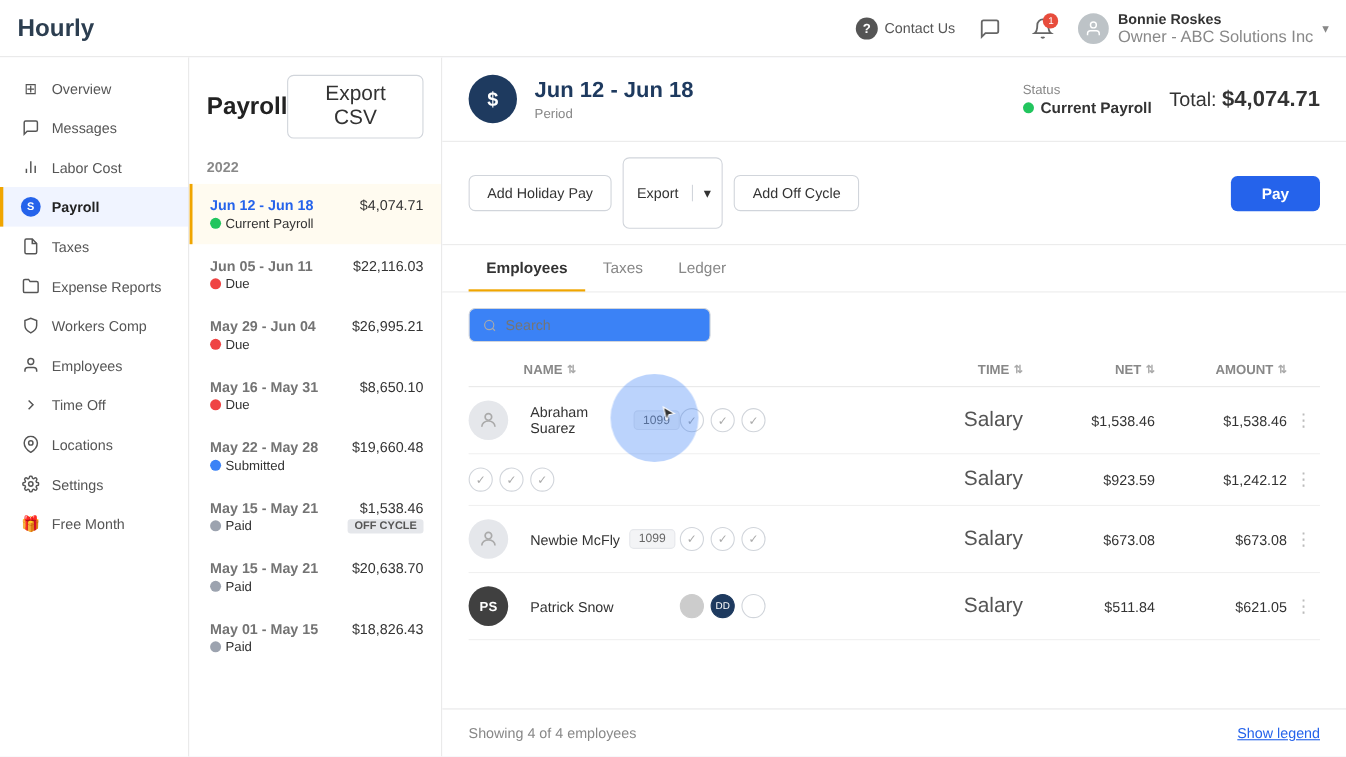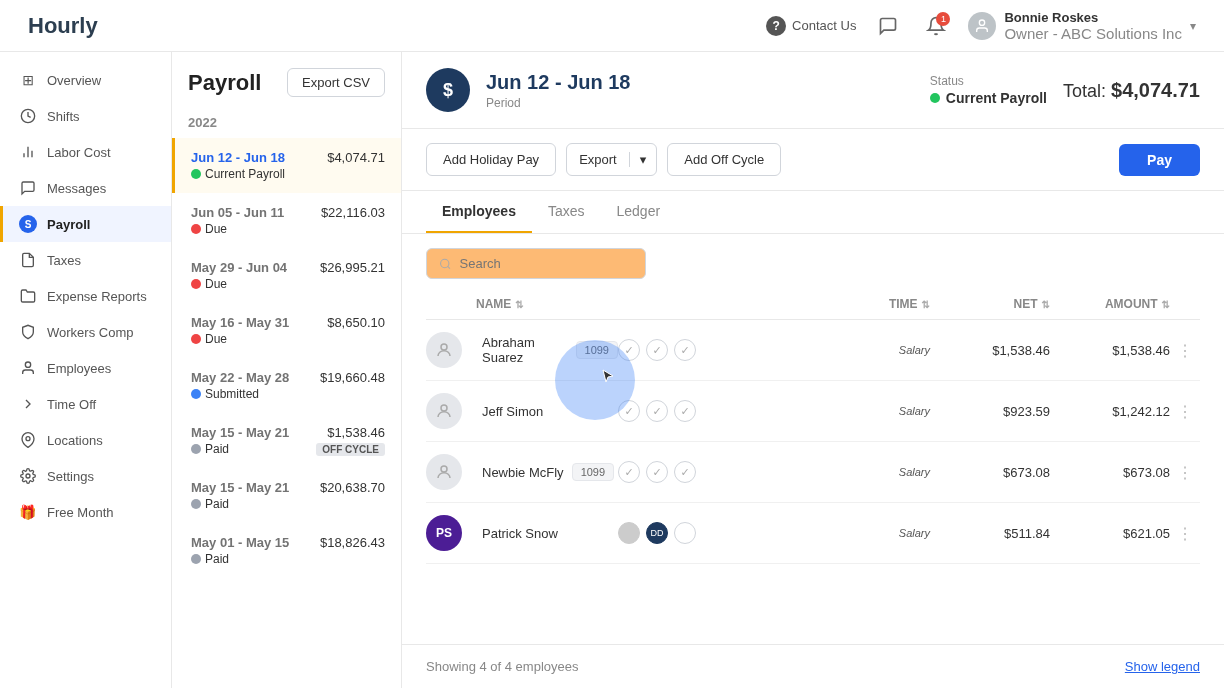--- a/index.html
+++ b/index.html
@@ -1,19 +1,19 @@
 <!DOCTYPE html>
 <html><head>
   <meta charset="utf-8">
   <style>
     * { box-sizing: border-box; margin: 0; padding: 0; }
     body { font-family: -apple-system, BlinkMacSystemFont, 'Segoe UI', sans-serif; background: #f5f6fa; font-size: 14px; color: #333; display: flex; flex-direction: column; height: 688px; overflow: hidden; }
 
     
-    .topnav { background: #fff; border-bottom: 1px solid #e8e8e8; height: 52px; display: flex; align-items: center; padding: 0 28px; gap: 20px; flex-shrink: 0; }
+    .topnav { background: #fff; border-bottom: 1px solid #e8e8e8; height: 52px; display: flex; align-items: center; padding: 0 16px; gap: 20px; flex-shrink: 0; }
     .topnav-logo { font-size: 22px; font-weight: 700; color: #2c3e50; margin-right: auto; }
     .topnav-actions { display: flex; align-items: center; gap: 16px; }
     .topnav-contact { display: flex; align-items: center; gap: 6px; color: #555; font-size: 13px; cursor: pointer; }
     .topnav-contact .help-icon { width: 20px; height: 20px; border-radius: 50%; background: #555; color: #fff; display: flex; align-items: center; justify-content: center; font-size: 12px; font-weight: 700; }
     .topnav-icon-btn { width: 32px; height: 32px; display: flex; align-items: center; justify-content: center; color: #777; cursor: pointer; position: relative; }
     .notif-badge { position: absolute; top: 2px; right: 2px; width: 14px; height: 14px; background: #e74c3c; border-radius: 50%; color: #fff; font-size: 9px; display: flex; align-items: center; justify-content: center; }
     .topnav-user { display: flex; align-items: center; gap: 8px; cursor: pointer; }
     .topnav-user-avatar { width: 28px; height: 28px; background: #bdc3c7; border-radius: 50%; display: flex; align-items: center; justify-content: center; color: #fff; font-size: 12px; }
     .topnav-user-info { display: flex; flex-direction: column; }
     .topnav-user-name { font-weight: 600; font-size: 13px; color: #333; }
@@ -46,72 +46,72 @@
     .payroll-item-status { display: flex; align-items: center; gap: 4px; font-size: 12px; margin-top: 2px; }
     .status-dot { width: 10px; height: 10px; border-radius: 50%; flex-shrink: 0; }
     .status-dot.green { background: #22c55e; }
     .status-dot.red { background: #ef4444; border-radius: 50%; }
     .status-dot.blue { background: #3b82f6; }
     .status-dot.gray { background: #9ca3af; }
     .off-cycle-badge { background: #e5e7eb; color: #555; font-size: 10px; padding: 1px 6px; border-radius: 3px; font-weight: 600; }
 
     
     .payroll-detail { flex: 1; display: flex; flex-direction: column; overflow: hidden; background: #f5f6fa; }
-    .export-csv-btn { background: #fff; border: 1px solid #d1d5db; color: #333; padding: 6px 14px; border-radius: 6px; cursor: pointer; font-size: 13px; }
+    .export-csv-btn { background: #fff; border: 1px solid #d1d5db; color: #333; padding: 6px 14px; border-radius: 6px; cursor: pointer; font-size: 19px; }
 
     
     .payroll-info-bar { background: #fff; padding: 16px 24px; display: flex; align-items: center; gap: 16px; border-bottom: 1px solid #e8e8e8; }
     .payroll-icon { width: 44px; height: 44px; border-radius: 50%; background: #1e3a5f; color: #fff; display: flex; align-items: center; justify-content: center; font-size: 18px; font-weight: 700; flex-shrink: 0; }
     .payroll-period-info { flex: 1; }
     .payroll-period-title { font-size: 20px; font-weight: 700; color: #1e3a5f; }
     .payroll-period-label { font-size: 12px; color: #888; margin-top: 2px; }
     .payroll-status-info { }
     .payroll-status-label { font-size: 12px; color: #888; margin-bottom: 2px; }
     .payroll-status-value { display: flex; align-items: center; gap: 6px; font-size: 14px; font-weight: 600; color: #333; }
     .payroll-total { font-size: 18px; color: #333; margin-left: auto; }
     .payroll-total strong { font-weight: 700; font-size: 20px; }
 
     
     .payroll-actions { display: flex; align-items: center; gap: 10px; padding: 14px 24px; background: #fff; border-bottom: 1px solid #e8e8e8; }
     .btn-secondary { background: #fff; border: 1px solid #d1d5db; color: #333; padding: 8px 16px; border-radius: 6px; cursor: pointer; font-size: 13px; }
-    .btn-export { display: flex; align-items: center; gap: 0; background: #fff; border: 1px solid #d1d5db; color: #333; padding: 8px 0; border-radius: 6px; cursor: pointer; font-size: 13px; }
+    .btn-export { display: flex; align-items: center; gap: 0; background: #fff; border: 1px solid #d1d5db; color: #333; padding: 24px 0; border-radius: 6px; cursor: pointer; font-size: 13px; }
     .btn-export-label { padding: 0 12px; border-right: 1px solid #d1d5db; }
     .btn-export-arrow { padding: 0 10px; }
     .btn-pay { background: #2563eb; color: #fff; border: none; padding: 8px 28px; border-radius: 6px; cursor: pointer; font-size: 14px; font-weight: 600; margin-left: auto; }
 
     
     .payroll-tabs { display: flex; gap: 0; padding: 0 24px; background: #fff; border-bottom: 1px solid #e8e8e8; }
     .tab { padding: 12px 16px; cursor: pointer; font-size: 14px; color: #888; border-bottom: 2px solid transparent; }
     .tab.active { color: #333; font-weight: 600; border-bottom-color: #f0a500; }
 
     
     .employee-table-section { flex: 1; overflow-y: auto; background: #fff; padding: 0 24px; }
     .search-row { padding: 14px 0 10px; }
-    .search-box { display: flex; align-items: center; gap: 8px; border: 1px solid #d1d5db; border-radius: 6px; padding: 7px 12px; width: 220px; background: #fdba74; }
+    .search-box { display: flex; align-items: center; gap: 8px; border: 1px solid #d1d5db; border-radius: 6px; padding: 7px 12px; width: 220px; background: #3b82f6; }
     .search-box input { border: none; outline: none; font-size: 13px; color: #333; width: 100%; background: transparent; }
     .table-header { display: flex; align-items: center; padding: 8px 0; border-bottom: 1px solid #e8e8e8; font-size: 12px; color: #888; font-weight: 600; }
     .col-name { flex: 2; padding-left: 50px; display: flex; align-items: center; gap: 4px; }
     .col-middle { flex: 2; }
     .col-time { width: 120px; text-align: right; display: flex; align-items: center; justify-content: flex-end; gap: 4px; }
     .col-net { width: 120px; text-align: left; display: flex; align-items: center; justify-content: flex-end; gap: 4px; }
     .col-amount { width: 120px; text-align: right; display: flex; align-items: center; justify-content: flex-end; gap: 4px; }
     .col-actions { width: 30px; }
     .sort-icon { font-size: 10px; color: #aaa; }
 
     
     .employee-row { display: flex; align-items: center; padding: 12px 0; border-bottom: 1px solid #f0f0f0; }
     .emp-avatar { width: 36px; height: 36px; border-radius: 50%; background: #e5e7eb; display: flex; align-items: center; justify-content: center; color: #999; font-size: 14px; margin-right: 12px; flex-shrink: 0; overflow: hidden; }
     .emp-name-col { flex: 2; display: flex; align-items: center; gap: 8px; }
     .emp-name { font-size: 13px; font-weight: 500; color: #333; }
     .badge-1099 { background: #f3f4f6; color: #666; font-size: 11px; padding: 2px 8px; border-radius: 4px; border: 1px solid #e5e7eb; }
     .emp-icons { display: flex; gap: 6px; align-items: center; }
     .emp-icon-circle { width: 22px; height: 22px; border-radius: 50%; border: 1px solid #d1d5db; display: flex; align-items: center; justify-content: center; color: #aaa; font-size: 11px; cursor: pointer; }
     .emp-icon-circle.filled { background: #1e3a5f; color: #fff; border-color: #1e3a5f; }
     .emp-middle { flex: 2; display: flex; align-items: center; gap: 8px; }
-    .emp-type { width: 120px; text-align: right; font-size: 11px; color: #555; font-style: italic; }
+    .emp-type { width: 120px; text-align: right; font-size: 19px; color: #555; }
     .emp-net { width: 120px; text-align: right; font-size: 13px; color: #333; }
     .emp-amount { width: 120px; text-align: right; font-size: 13px; font-weight: 500; color: #333; }
     .emp-more { width: 30px; text-align: center; color: #bbb; cursor: pointer; font-size: 16px; }
 
     
     .table-footer { padding: 14px 24px; background: #fff; display: flex; align-items: center; justify-content: space-between; border-top: 1px solid #e8e8e8; font-size: 13px; color: #888; }
     .show-legend { color: #2563eb; cursor: pointer; text-decoration: underline; font-size: 13px; }
     .blue-circle { width: 80px; height: 80px; border-radius: 50%; background: rgba(59, 130, 246, 0.35); position: fixed; top: 340px; left: 555px; pointer-events: none; z-index: 9998; }
     .cursor { width: 16px; height: 16px; position: fixed; top: 368px; left: 600px; pointer-events: none; z-index: 9999; }
   </style>
@@ -160,43 +160,34 @@
 <div class="main-layout">
 
   <aside class="sidebar">
     <div class="sidebar-item">
       <div class="sidebar-item-icon">⊞</div>
       <span>Overview</span>
     </div>
     <div class="sidebar-item">
       <div class="sidebar-item-icon">
         <svg width="16" height="16" viewBox="0 0 24 24" fill="none" stroke="currentColor" stroke-width="2">
-            <circle cx="12" cy="12" r="10"></circle>
-            <polyline points="12 6 12 12 16 14"></polyline>
-          </svg>
-      </div>
-      <span>Shifts</span>
+            <path d="M21 15a2 2 0 0 1-2 2H7l-4 4V5a2 2 0 0 1 2-2h14a2 2 0 0 1 2 2z"></path>
+          </svg>
+      </div>
+      <span>Messages</span>
     </div>
     <div class="sidebar-item">
       <div class="sidebar-item-icon">
         <svg width="16" height="16" viewBox="0 0 24 24" fill="none" stroke="currentColor" stroke-width="2">
             <line x1="18" y1="20" x2="18" y2="10"></line>
             <line x1="12" y1="20" x2="12" y2="4"></line>
             <line x1="6" y1="20" x2="6" y2="14"></line>
           </svg>
       </div>
       <span>Labor Cost</span>
-    </div>
-    <div class="sidebar-item">
-      <div class="sidebar-item-icon">
-        <svg width="16" height="16" viewBox="0 0 24 24" fill="none" stroke="currentColor" stroke-width="2">
-            <path d="M21 15a2 2 0 0 1-2 2H7l-4 4V5a2 2 0 0 1 2-2h14a2 2 0 0 1 2 2z"></path>
-          </svg>
-      </div>
-      <span>Messages</span>
     </div>
     <div class="sidebar-item active">
       <div class="sidebar-item-icon payroll-circle">S</div>
       <span>Payroll</span>
     </div>
     <div class="sidebar-item">
       <div class="sidebar-item-icon">
         <svg width="16" height="16" viewBox="0 0 24 24" fill="none" stroke="currentColor" stroke-width="2">
             <path d="M14 2H6a2 2 0 0 0-2 2v16a2 2 0 0 0 2 2h12a2 2 0 0 0 2-2V8z"></path>
             <polyline points="14 2 14 8 20 8"></polyline>
@@ -452,29 +443,20 @@
               <div class="emp-icon-circle">✓</div>
             </div>
           </div>
           <div class="emp-type">Salary</div>
           <div class="emp-net">$1,538.46</div>
           <div class="emp-amount">$1,538.46</div>
           <div class="emp-more">⋮</div>
         </div>
 
         <div class="employee-row">
-          <div class="emp-name-col">
-            <div class="emp-avatar">
-              <svg width="18" height="18" viewBox="0 0 24 24" fill="none" stroke="#aaa" stroke-width="2">
-                  <circle cx="12" cy="8" r="4"></circle>
-                  <path d="M4 20c0-4 3.6-7 8-7s8 3 8 7"></path>
-                </svg>
-            </div>
-            <span class="emp-name">Jeff Simon</span>
-          </div>
           <div class="emp-middle">
             <div class="emp-icons">
               <div class="emp-icon-circle">✓</div>
               <div class="emp-icon-circle">✓</div>
               <div class="emp-icon-circle">✓</div>
             </div>
           </div>
           <div class="emp-type">Salary</div>
           <div class="emp-net">$923.59</div>
           <div class="emp-amount">$1,242.12</div>
@@ -500,21 +482,21 @@
             </div>
           </div>
           <div class="emp-type">Salary</div>
           <div class="emp-net">$673.08</div>
           <div class="emp-amount">$673.08</div>
           <div class="emp-more">⋮</div>
         </div>
 
         <div class="employee-row">
           <div class="emp-name-col">
-            <div class="emp-avatar" style="background: #4c1d95; text-align: center;">
+            <div class="emp-avatar" style="background: #404040; text-align: center;">
               <span style="color:#fff;font-size:12px;font-weight:700;">PS</span>
             </div>
             <span class="emp-name">Patrick Snow</span>
           </div>
           <div class="emp-middle">
             <div class="emp-icons">
               <div class="emp-icon-circle" style="background:#ccc;border-color:#ccc;"></div>
               <div class="emp-icon-circle filled" style="font-size:9px;background:#1e3a5f;">DD</div>
               <div class="emp-icon-circle"></div>
             </div>

